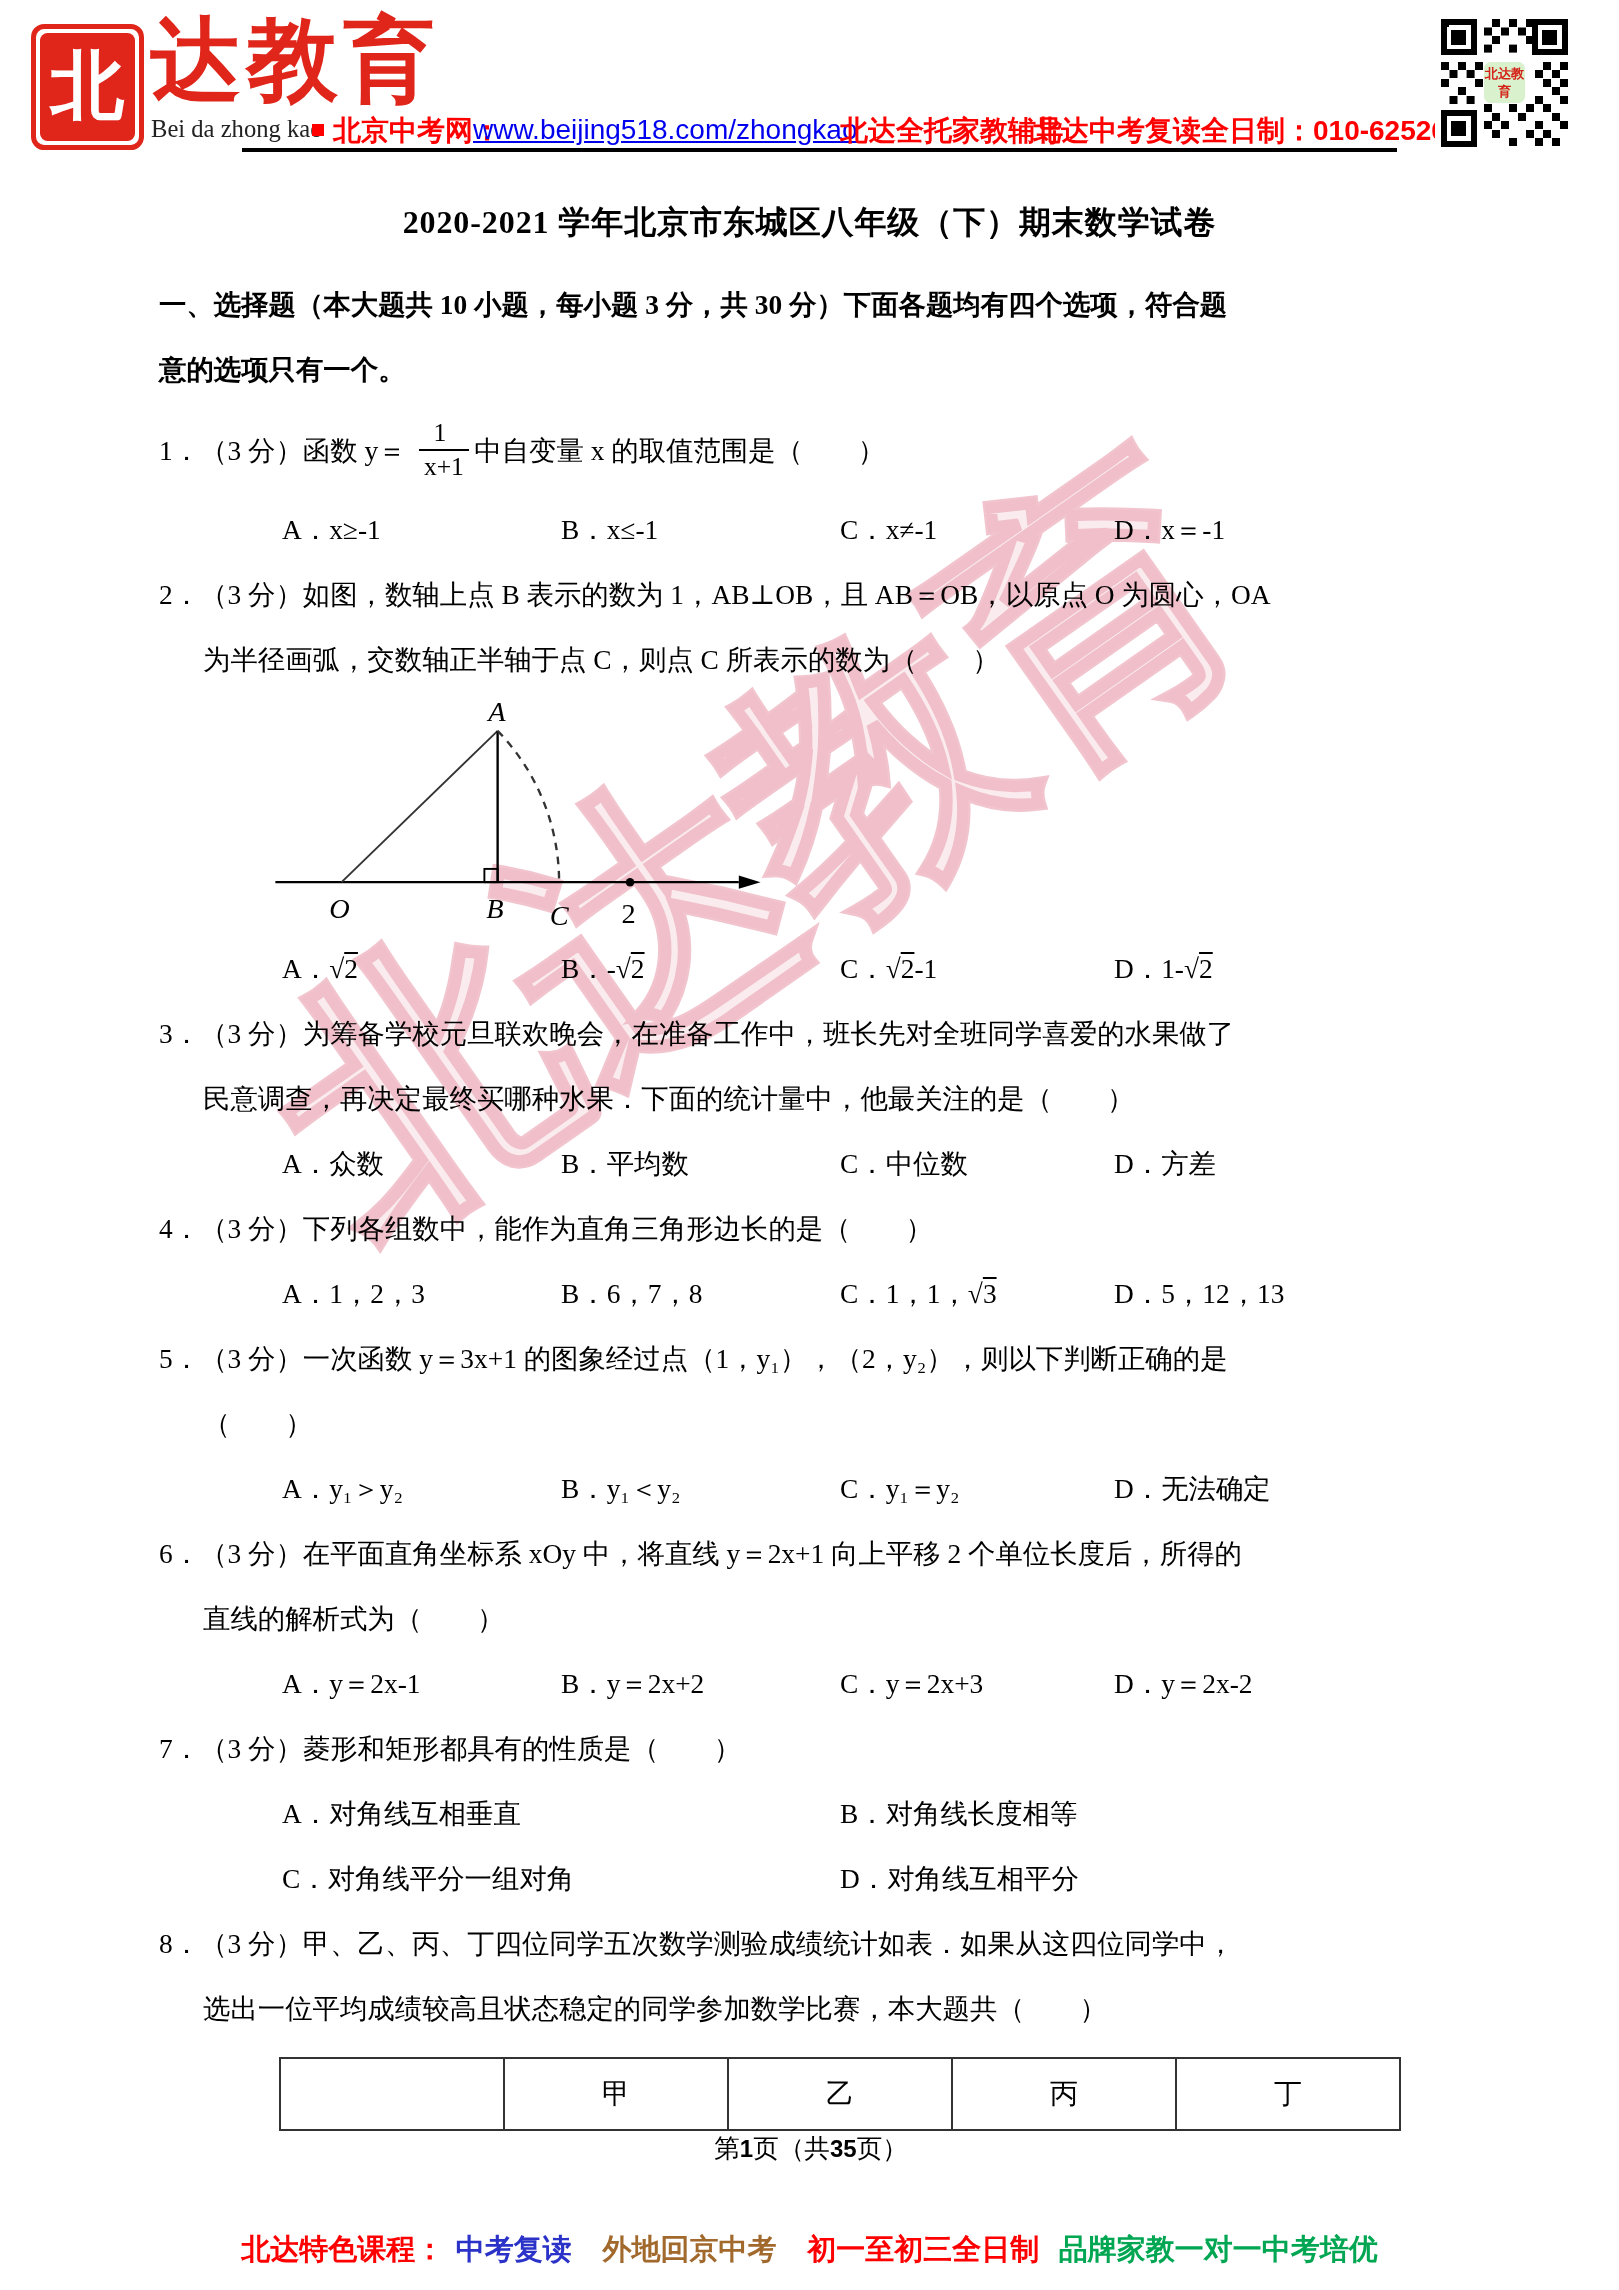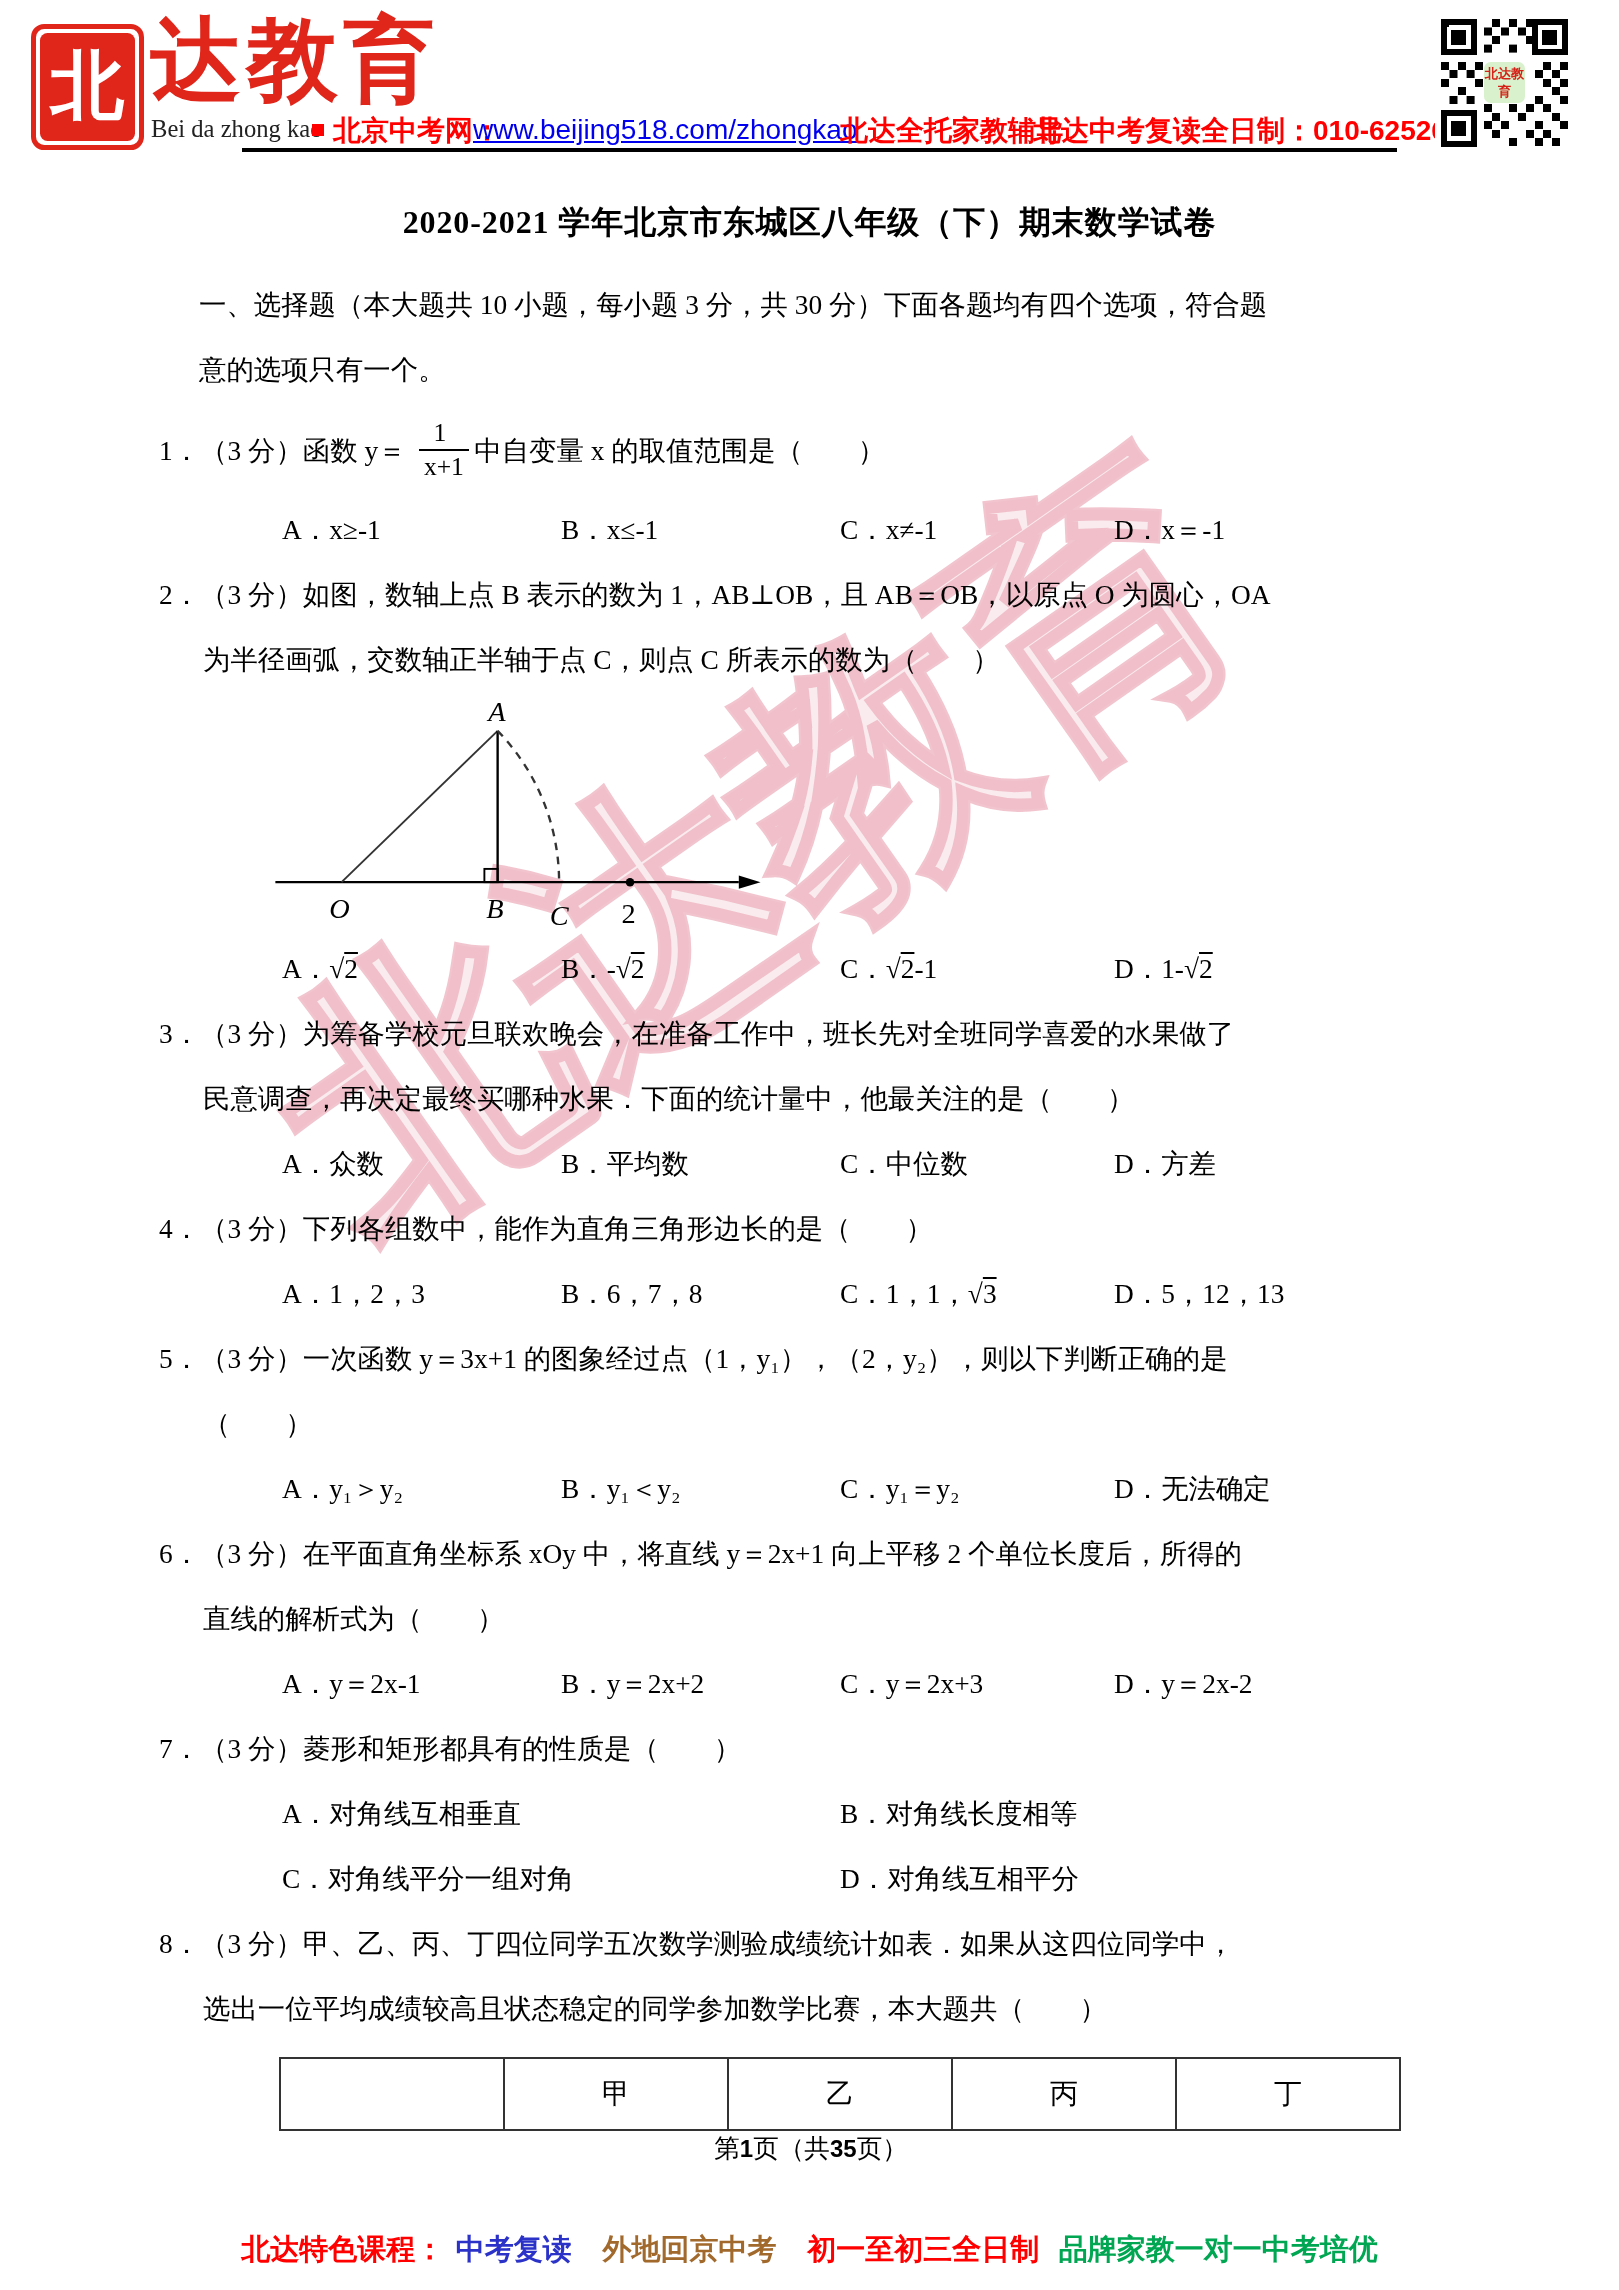--- a/index.html
+++ b/index.html
@@ -49,21 +49,21 @@
   .finder-core{position:absolute;left:4.7px;top:4.7px;width:15px;height:15px;background:#000;}
   .qr-label{position:absolute;left:49px;top:49px;width:41px;height:41px;background:#d9f2cd;
             border-radius:6.6px;color:#d42318;font-weight:bold;font-size:13.2px;line-height:18px;
             text-align:center;display:flex;align-items:center;justify-content:center;}
 
   
   .title{position:absolute;top:201px;left:0;width:100%;text-align:center;font-size:32px;
          font-weight:bold;z-index:1;letter-spacing:0.9px;}
   .content{position:absolute;top:273px;left:159px;width:1304px;z-index:1;font-size:27.4px;}
   .line{line-height:65px;white-space:nowrap;}
-  .bold{font-weight:normal;margin-left:40px;}
+  .bold{font-weight:bold;}
   .indent{padding-left:44px;}
   .opts{display:grid;grid-template-columns:279px 279px 274px 1fr;padding-left:123px;line-height:65px;white-space:nowrap;}
   .opts2{display:grid;grid-template-columns:558px 1fr;padding-left:123px;line-height:65px;white-space:nowrap;}
   .vinc{text-decoration:overline;}
 
   
   .stem-frac{display:flex;align-items:center;min-height:95px;white-space:nowrap;}
   .frac{display:inline-flex;flex-direction:column;align-items:center;margin:0 5.7px;
         font-size:25.6px;line-height:1.2;}
   .frac .den{border-top:2.4px solid #000;padding:0.9px 4.7px 0 4.7px;margin-left:8px;}

